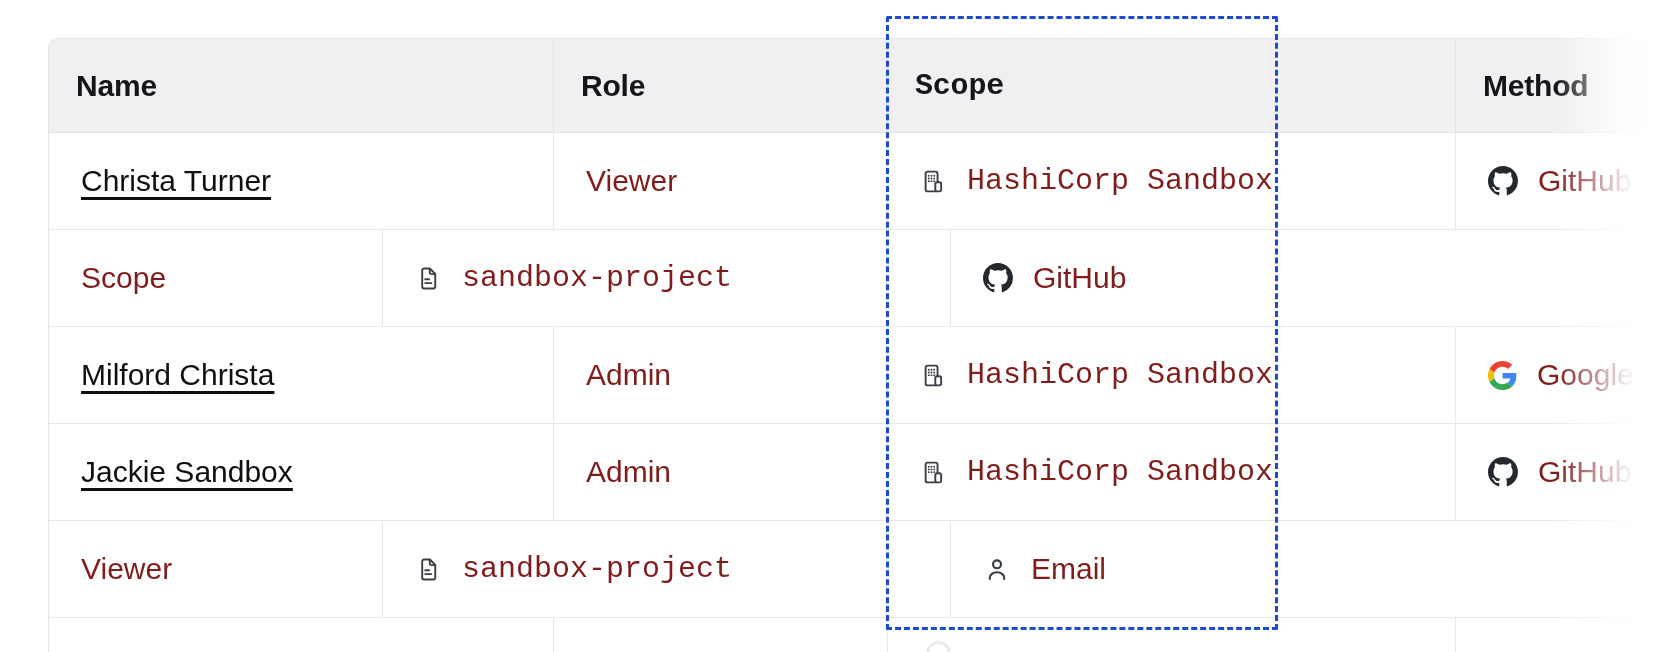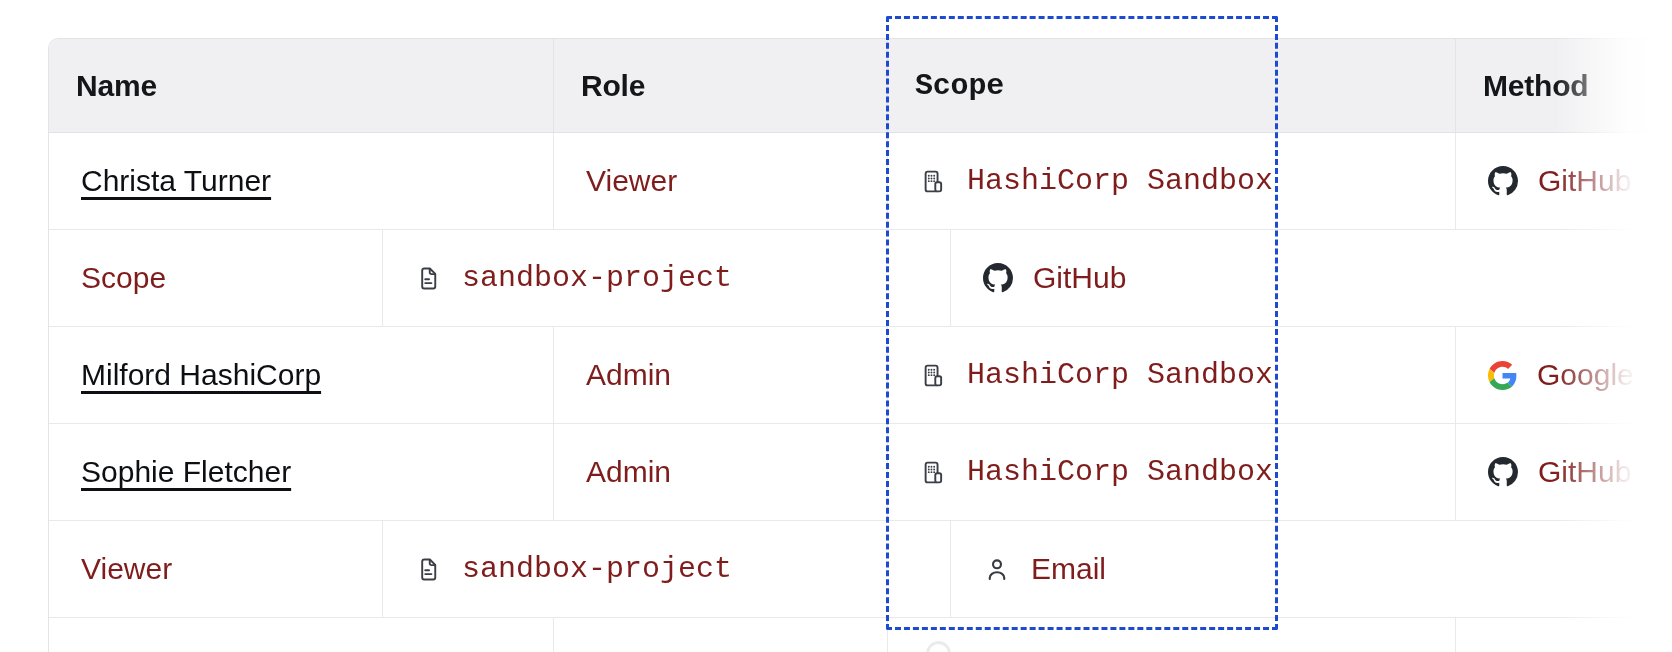--- a/index.html
+++ b/index.html
@@ -147,21 +147,21 @@
             <svg width="30" height="30">
               <use href="#i-gh"></use>
             </svg>
           </span>
         <span class="sec">GitHub</span>
       </div>
     </div>
 
     <div class="row">
       <div class="cell c-name">
-        <a class="name-link">Milford HashiCorp</a>
+        <a class="name-link">Milford Christa</a>
       </div>
       <div class="cell c-role">
         <span class="sec">Admin</span>
       </div>
       <div class="cell c-scope">
         <span class="icon">
             <svg width="27" height="27">
               <use href="#i-org"></use>
             </svg>
           </span>
@@ -172,21 +172,21 @@
             <svg width="29" height="29">
               <use href="#i-google"></use>
             </svg>
           </span>
         <span class="sec">Google</span>
       </div>
     </div>
 
     <div class="row">
       <div class="cell c-name">
-        <a class="name-link">Sophie Fletcher</a>
+        <a class="name-link">Jackie Sandbox</a>
       </div>
       <div class="cell c-role">
         <span class="sec">Admin</span>
       </div>
       <div class="cell c-scope">
         <span class="icon">
             <svg width="27" height="27">
               <use href="#i-org"></use>
             </svg>
           </span>

